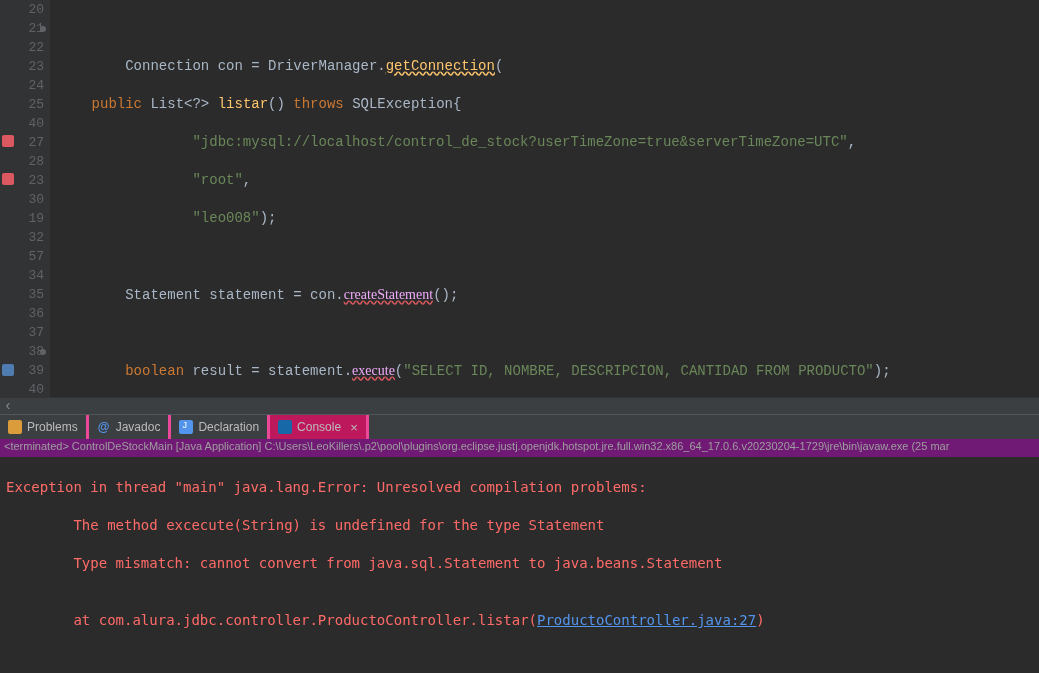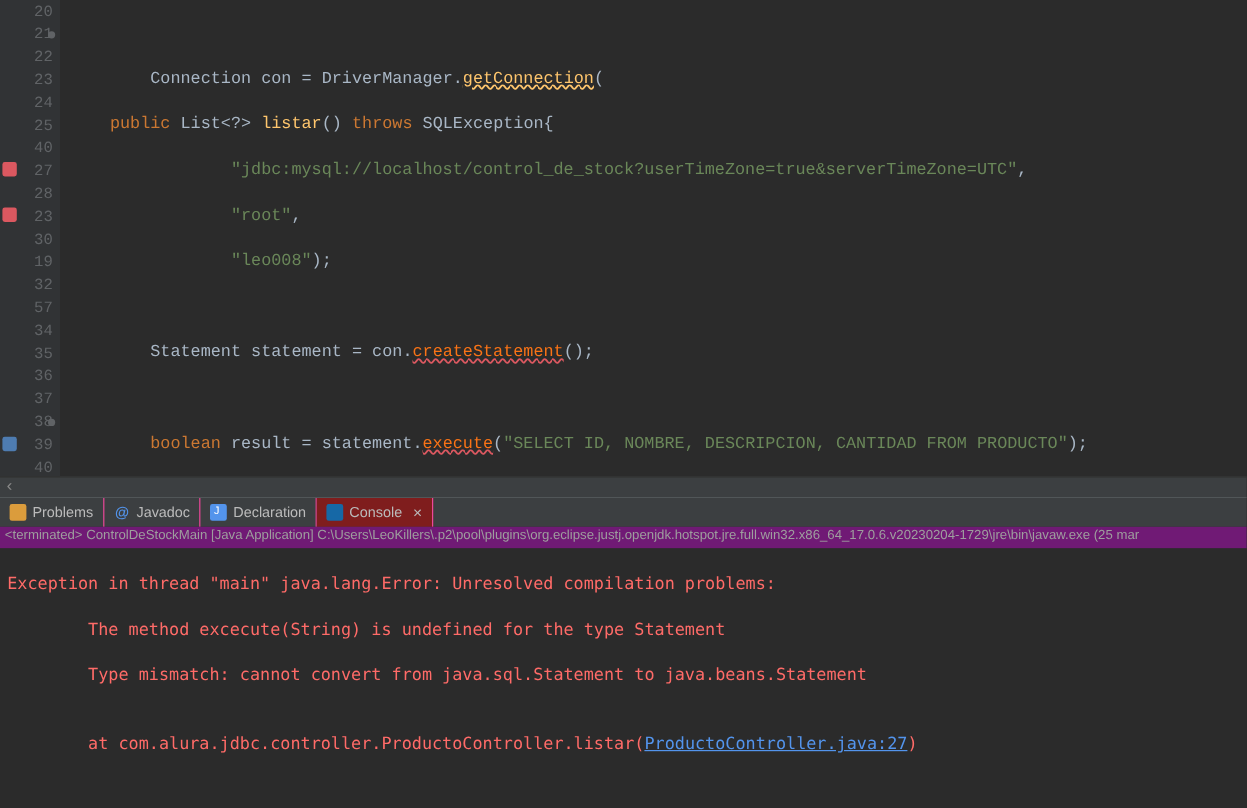--- a/index.html
+++ b/index.html
@@ -66,21 +66,21 @@
   flex: 1;
   padding-left: 8px;
   line-height: 19px;
   white-space: pre;
   font-size: 14px;
   position: relative;
   overflow: hidden;
 }
 .code-line { height: 19px; }
 .kw { color: #cc7832; }
-.method-err { color: #f97316; text-decoration: underline wavy #db5860; }
+.method-err { color: #f0abfc; text-decoration: underline wavy #db5860; font-family: Liberation Serif, serif; }
 .method-warn { color: #a9b7c6; text-decoration: underline wavy #ffc66d; }
 .str { color: #6a8759; }
 .pun { color: #a9b7c6; }
 .var { color: #a9b7c6; }
 .field-static { color: #bef264; font-style: italic; }
 .type-name { color: #a9b7c6; }
 .mcall { color: #ffc66d; }
 .mcallplain { color: #ffffff; }
 
 .hscroll {
@@ -109,25 +109,25 @@
   align-items: stretch;
   font-family: "Segoe UI", Tahoma, sans-serif;
   font-size: 12px;
 }
 .tab {
   display: flex;
   align-items: center;
   gap: 5px;
   padding: 0 8px;
   color: #bbbbbb;
-  border-right: 1px solid #ec4899;
+  border-right: 3px solid #ec4899;
   cursor: pointer;
 }
 .tab.active {
-  background: #7f1d1d;
+  background: #be185d;
 }
 .tab .tabicon {
   width: 14px;
   height: 14px;
   display: inline-block;
 }
 .tab .close {
   margin-left: 4px;
   color: #bbb;
   font-size: 13px;

